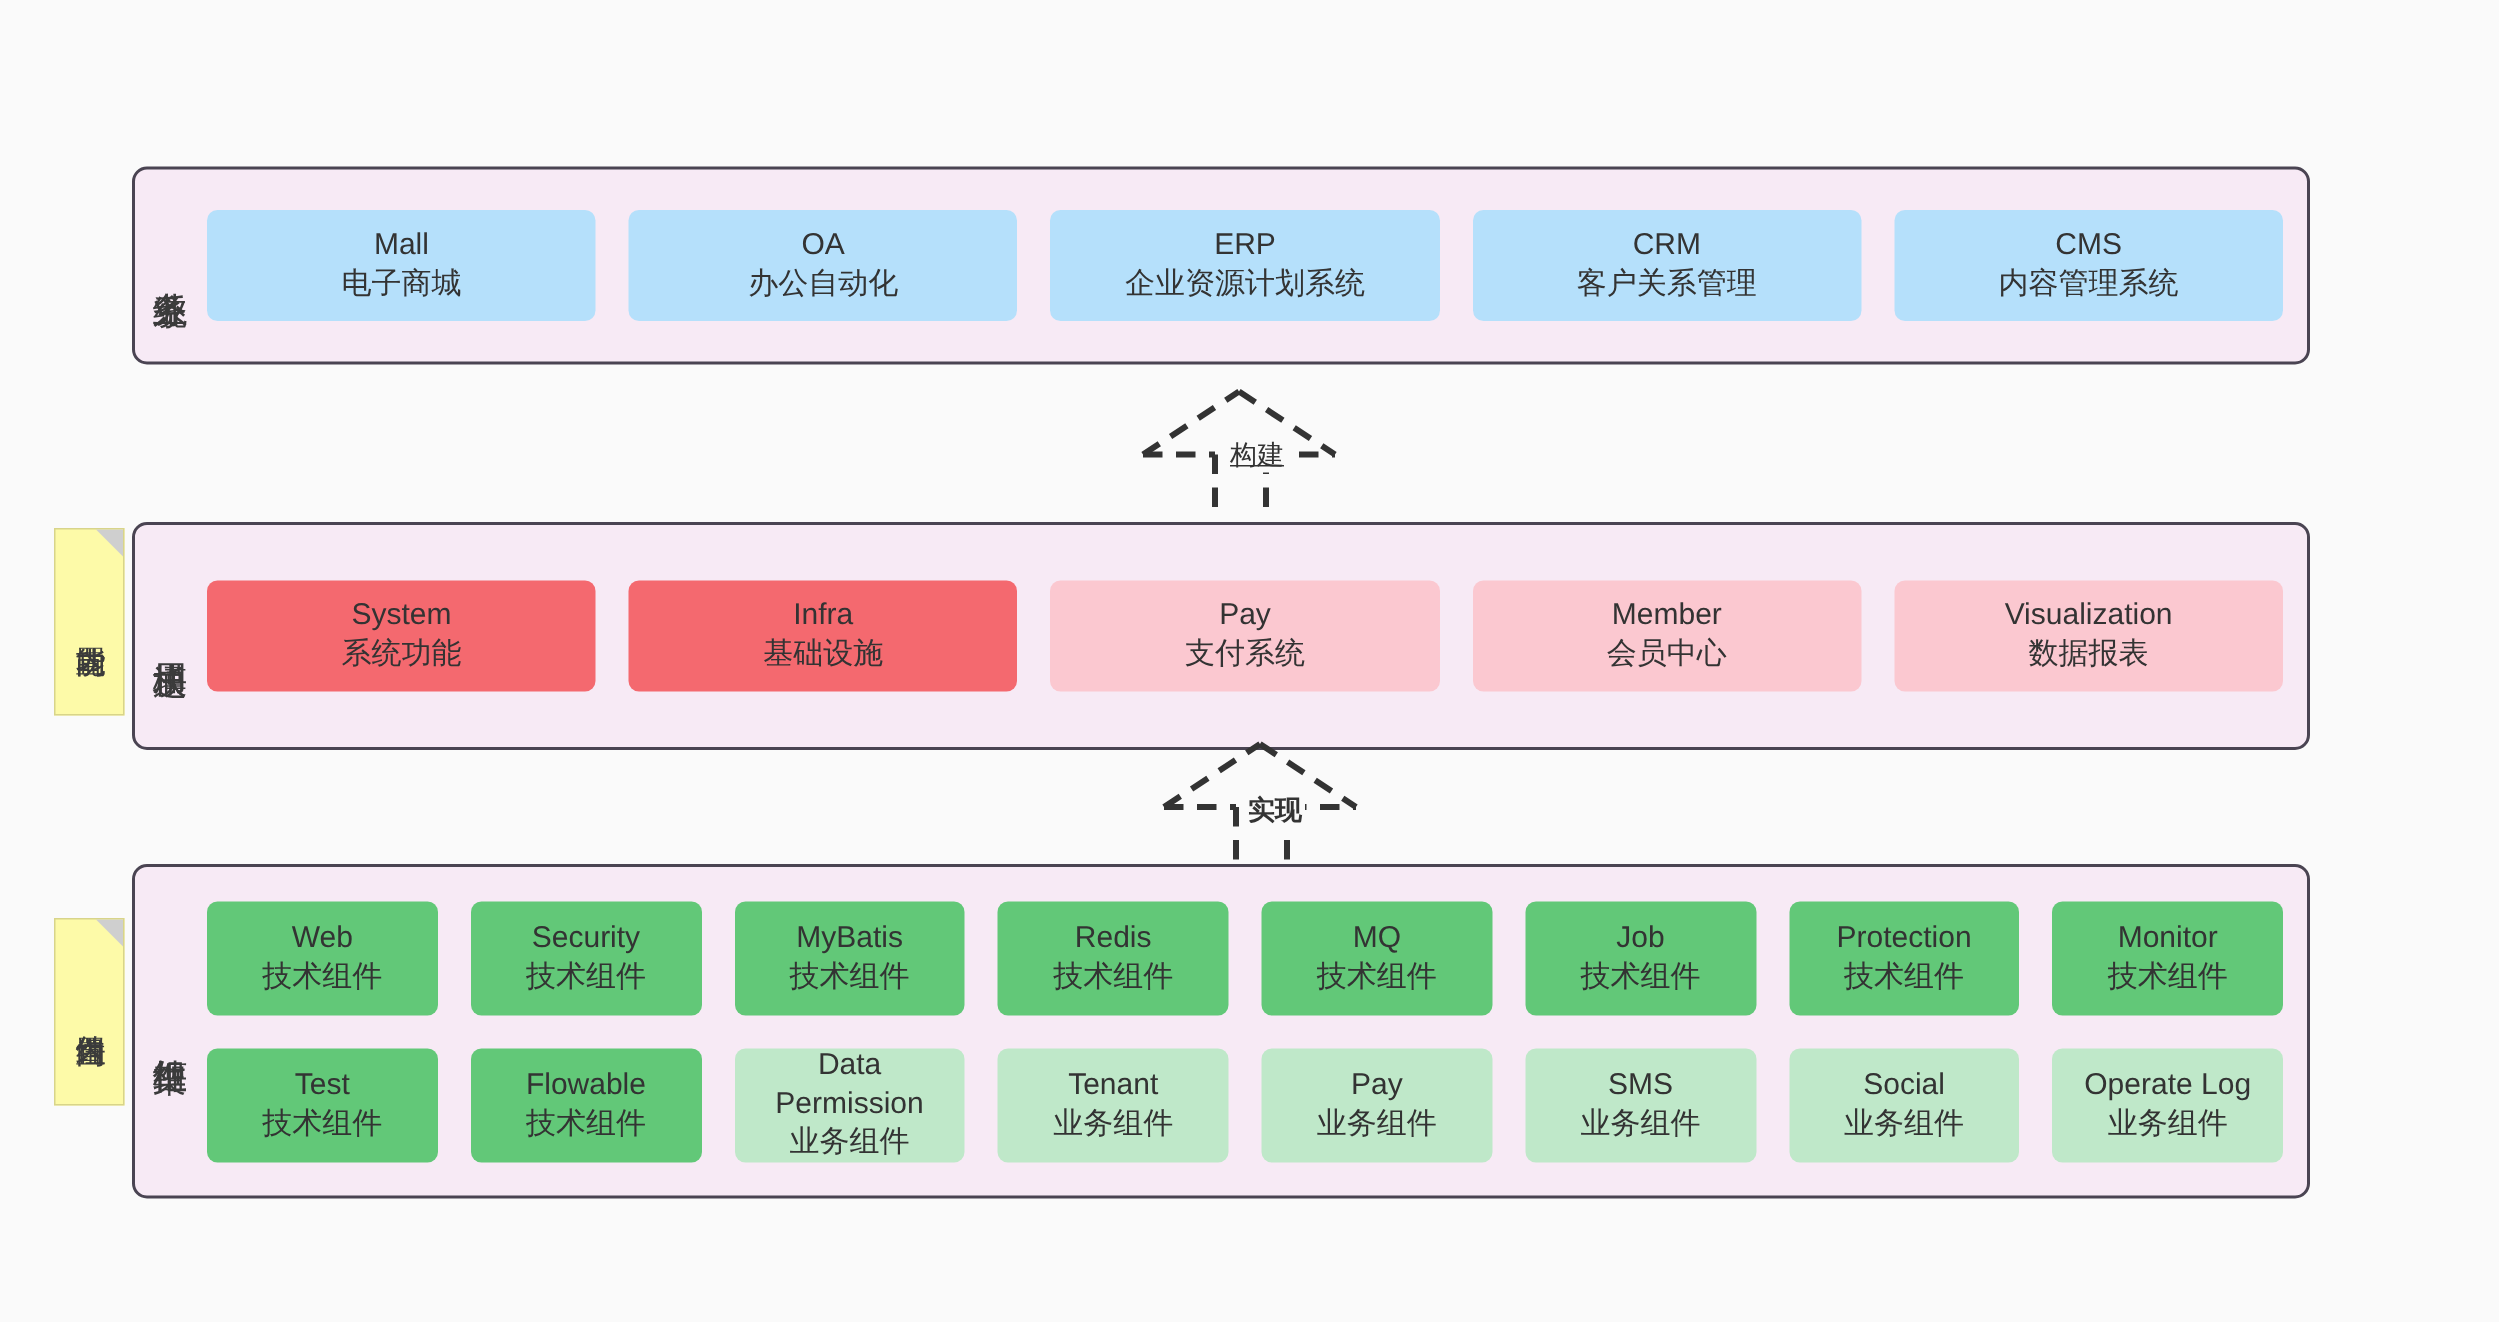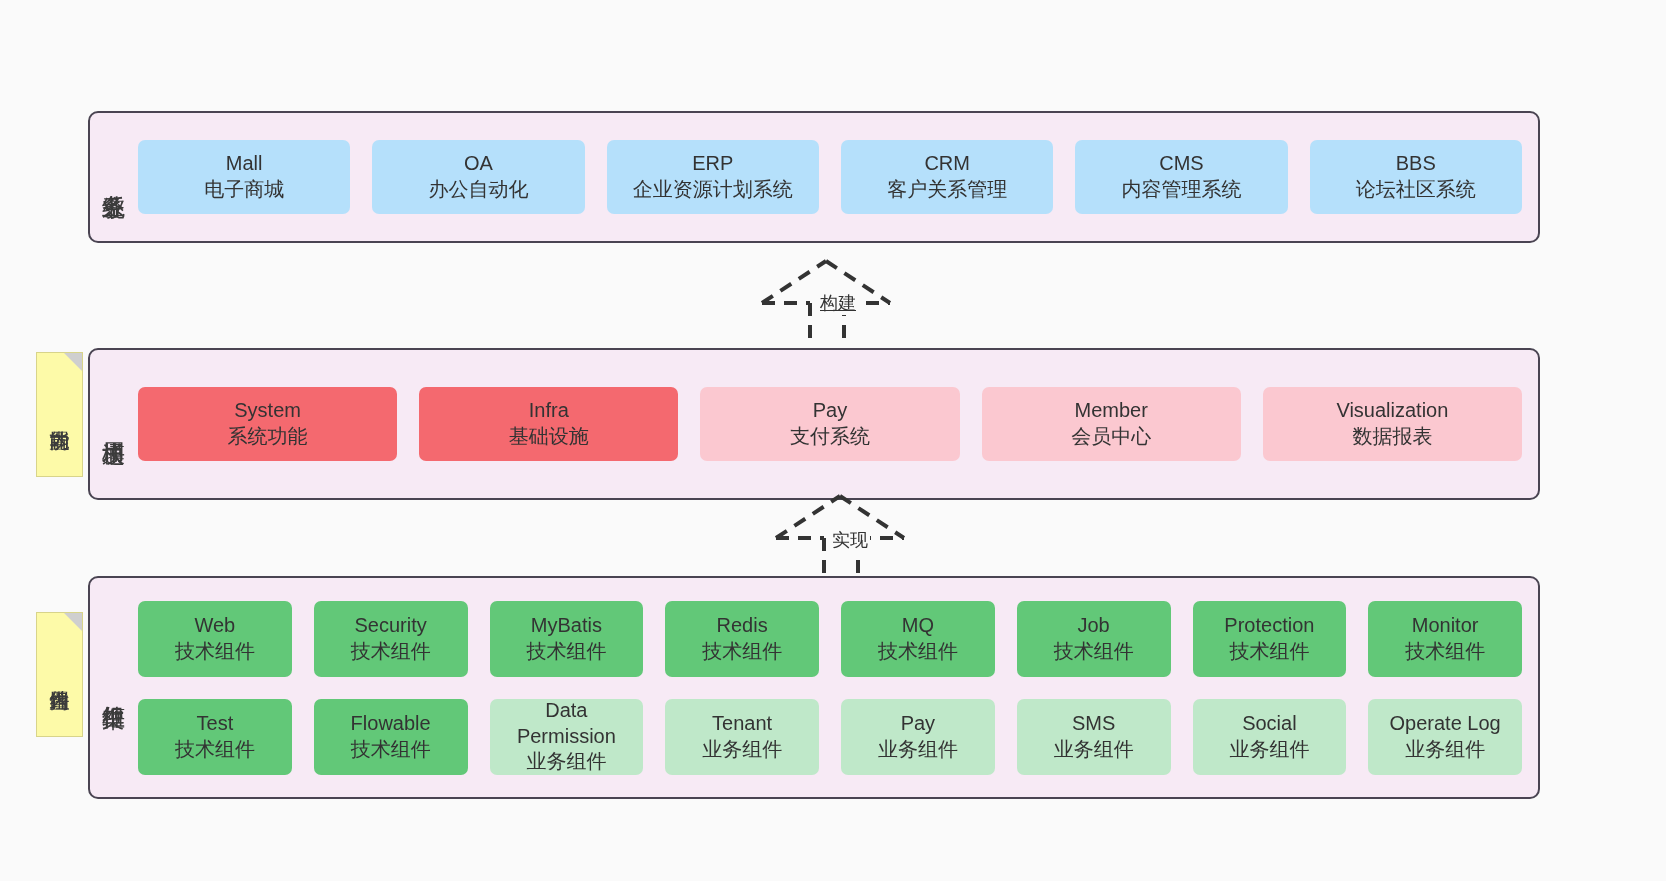--- a/index.html
+++ b/index.html
@@ -139,21 +139,21 @@
     font-size: 18px;
     color: #333;
     background: #fafafa;
     padding: 0 2px;
     white-space: nowrap;
     user-select: none;
   }
   .conn-1 { left: 758px; top: 255px; width: 170px; height: 90px; }
   .conn-1 .conn-label { left: 60px; top: 36px; text-decoration: underline; }
   .conn-2 { left: 772px; top: 490px; width: 170px; height: 90px; }
-  .conn-2 .conn-label { left: 58px; top: 38px; }
+  .conn-2 .conn-label { left: 58px; top: 38px; font-weight: bold; }
 </style>
 </head>
 <body>
 
 <div class="canvas">
 
   <div class="layer layer-1">
     <div class="layer-title">业务系统</div>
     <div class="layer-body">
       <div class="row">
@@ -169,24 +169,20 @@
           <span class="c-name">ERP</span>
           <span class="c-sub">企业资源计划系统</span>
         </div>
         <div class="cell c-blue">
           <span class="c-name">CRM</span>
           <span class="c-sub">客户关系管理</span>
         </div>
         <div class="cell c-blue">
           <span class="c-name">CMS</span>
           <span class="c-sub">内容管理系统</span>
-        </div>
-        <div class="cell c-blue">
-          <span class="c-name">BBS</span>
-          <span class="c-sub">论坛社区系统</span>
         </div>
       </div>
     </div>
   </div>
 
   <div class="connector conn-1">
     <svg width="170" height="90" viewBox="0 0 170 90" aria-hidden="true">
       <g fill="none" stroke="#333" stroke-width="4" stroke-dasharray="13 9" stroke-linecap="butt">
         <path d="M4 48 L68 6"></path>
         <path d="M68 6 L132 48"></path>

